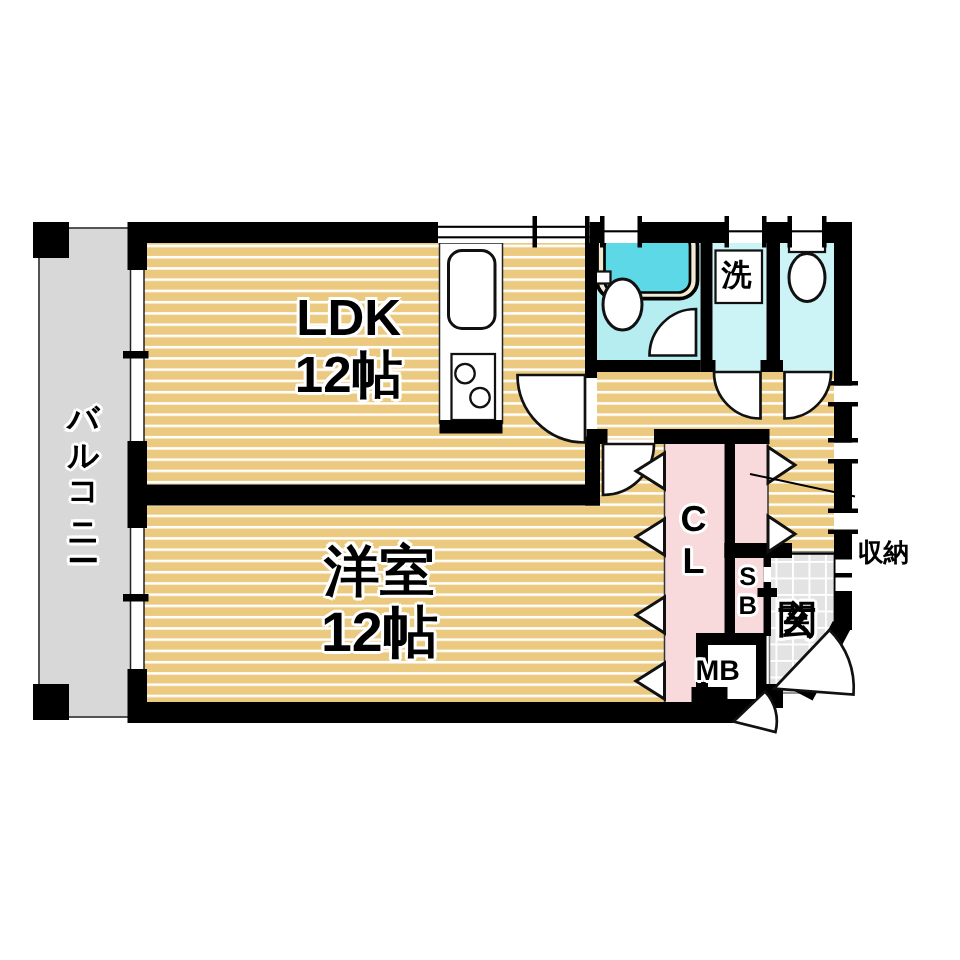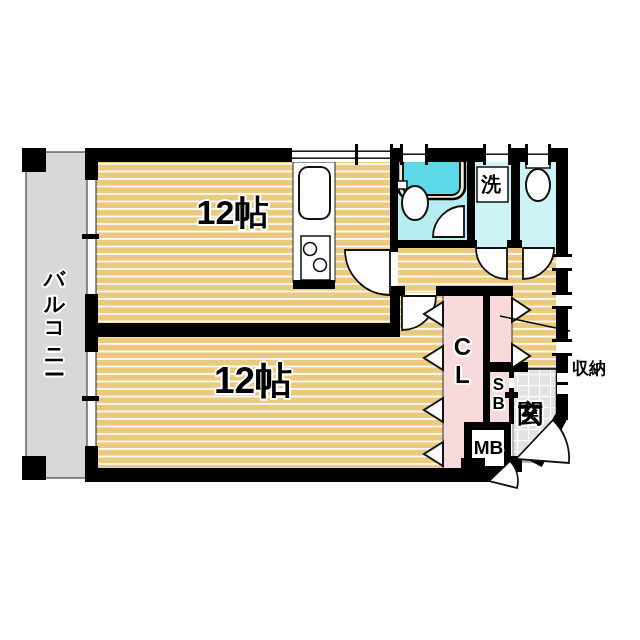--- a/index.html
+++ b/index.html
@@ -181,34 +181,36 @@
     <path d="M443,398 L424,410 L443,422 Z"></path>
     <path d="M443,442 L424,454 L443,466 Z"></path>
     <path d="M512,298 L530,310 L512,322 Z"></path>
     <path d="M512,344 L530,356 L512,368 Z"></path>
   </g>
 
   <line x1="500" y1="316" x2="570" y2="331" stroke="#000" stroke-width="1.3"></line>
 </svg>
 
 <div class="lbl center" style="left:175px;top:193px;width:115px;font-size:34px;">
+  <div>LDK</div>
   <div>12帖</div>
 </div>
 
 <div class="lbl center" style="left:188px;top:360px;width:130px;font-size:37px;">
+  <div>洋室</div>
   <div>12帖</div>
 </div>
 
 <div class="lbl vert" style="left:43px;top:255px;height:170px;font-size:21px;letter-spacing:3px;">バルコニー</div>
 
 <div class="lbl vert-up" style="left:448px;top:333px;font-size:24px;letter-spacing:1px;">CL</div>
 
 <div class="lbl" style="left:572px;top:320px;font-size:17px;margin-top:39px;">収納</div>
 
 <div class="lbl" style="left:481px;top:173px;font-size:20px;">洗</div>
 
 <div class="lbl vert" style="left:517px;top:379px;font-size:25px;letter-spacing:2px;">玄関</div>
 
 <div class="lbl vert-up" style="left:489px;top:375px;font-size:17px;letter-spacing:0;">SB</div>
 
-<div class="lbl center" style="left:470px;top:437px;width:37px;font-size:19px;">MB</div>
+<div class="lbl center" style="left:460px;top:437px;width:37px;font-size:19px;">MB</div>
 
 </div>
 
 </body></html>

